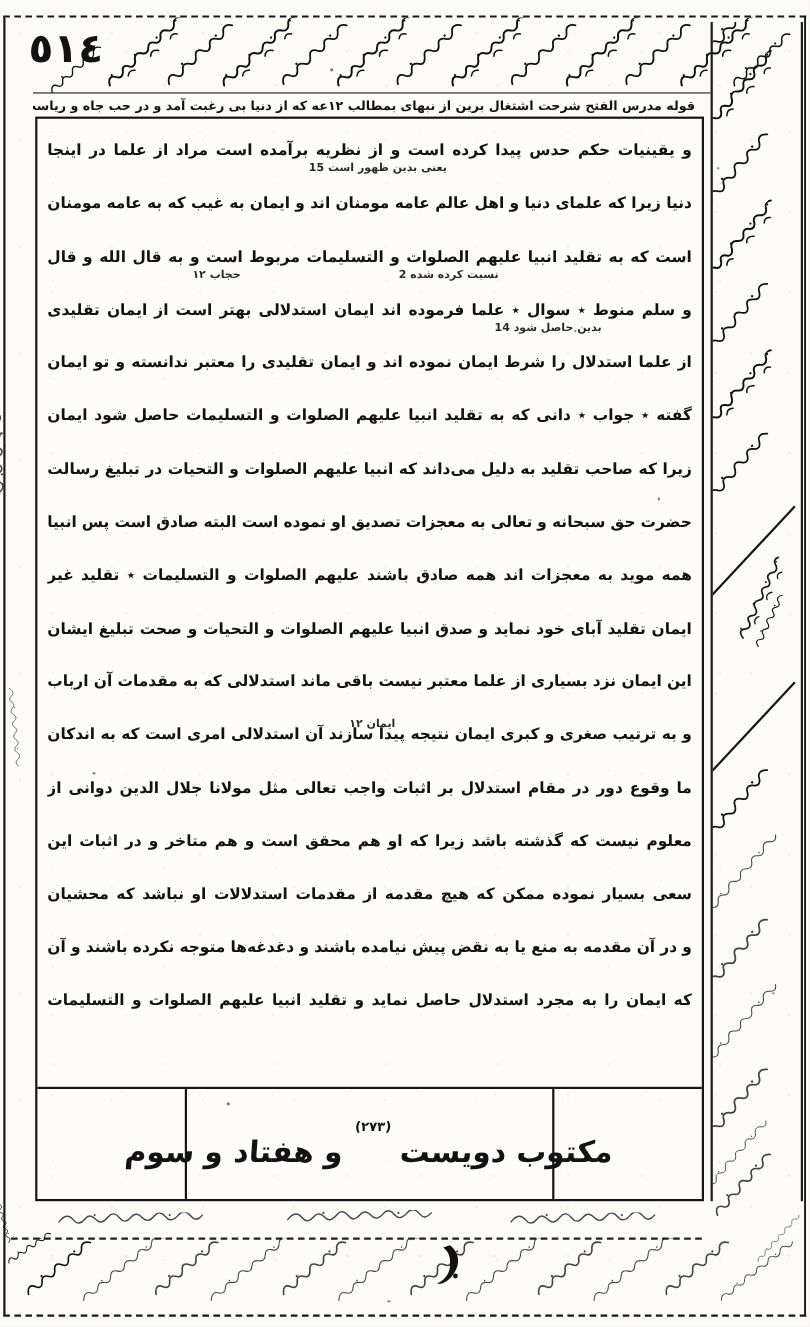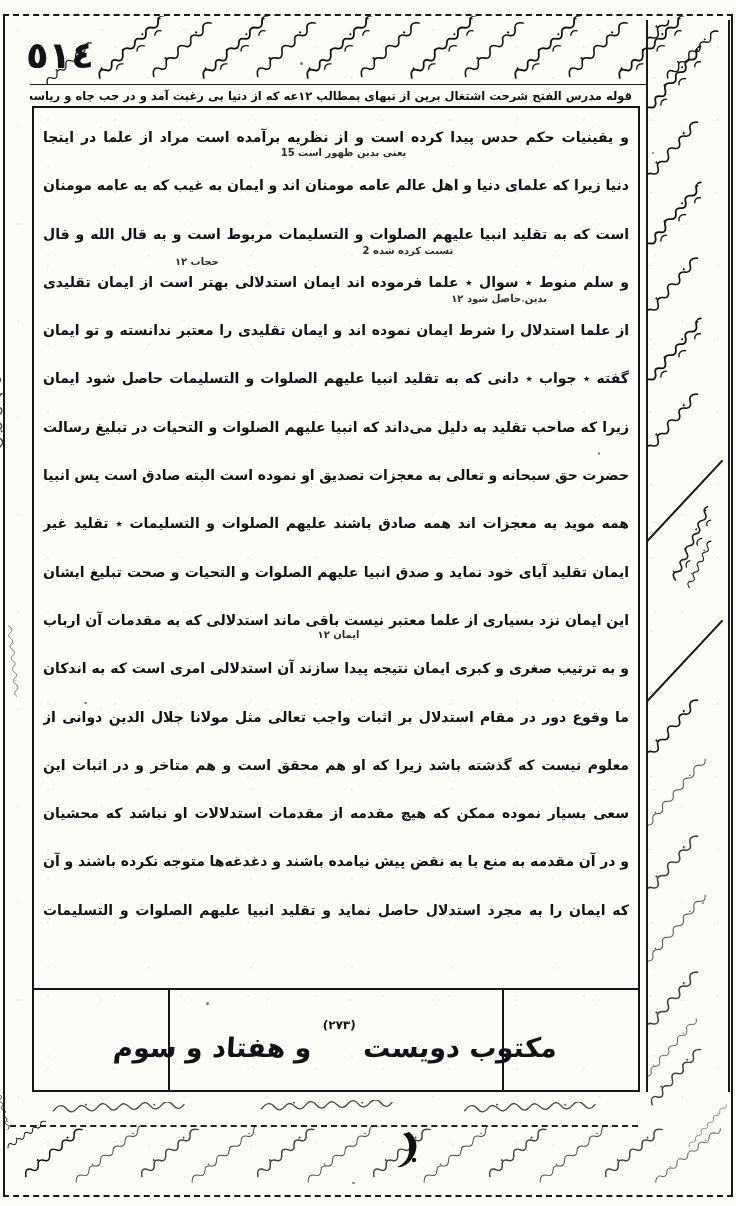--- a/index.html
+++ b/index.html
@@ -10,21 +10,21 @@
     background-image:
       radial-gradient(circle at 22% 31%, rgba(0,0,0,.045) 1px, transparent 1.6px),
       radial-gradient(circle at 71% 64%, rgba(0,0,0,.04) 1px, transparent 1.6px),
       radial-gradient(circle at 48% 87%, rgba(0,0,0,.035) 1px, transparent 1.6px);
     background-size:83px 97px,67px 73px,101px 89px;
   }
   .frame{position:absolute; left:3px; right:3px; top:14px; bottom:9px;
     border:2px solid #191919; border-top-style:dashed; border-bottom-style:dashed;}
   
   .top-band{position:absolute; left:10px; top:16px; width:714px; height:70px; overflow:hidden;}
-  .page-num{position:absolute; left:16px; top:18px; font-size:37px; font-weight:800; letter-spacing:2px;}
+  .page-num{position:absolute; left:16px; top:6px; font-size:37px; font-weight:800; letter-spacing:2px;}
   .note{position:absolute;}
   .note svg{display:block;}
   .rot-band{transform:rotate(-40deg); transform-origin:left bottom;}
   
   .header-note{position:absolute; left:30px; top:84px; width:616px; height:23px;
     border-top:1.5px solid #1c1c1c; direction:rtl; display:flex; justify-content:space-between;
     align-items:center; padding:0 14px; box-sizing:border-box;
     font-size:11.5px; font-weight:600; white-space:nowrap; overflow:hidden;}
   
   .main-box{position:absolute; left:32px; top:106px; width:608px; height:986px;
@@ -173,24 +173,24 @@
       <div class="line">همه موید به معجزات اند همه صادق باشند علیهم الصلوات و التسلیمات ٭ تقلید غیر معتبر آن است که در</div>
       <div class="line">ایمان تقلید آبای خود نماید و صدق انبیا علیهم الصلوات و التحیات و صحت تبلیغ ایشان هیچ منظور او نبود</div>
       <div class="line">این ایمان نزد بسیاری از علما معتبر نیست باقی ماند استدلالی که به مقدمات آن ارباب نظر حاصل کنند</div>
       <div class="line">و به ترتیب صغری و کبری ایمان نتیجه پیدا سازند آن استدلالی امری است که به اندکان نزدیک است</div>
       <div class="line">ما وقوع دور در مقام استدلال بر اثبات واجب تعالی مثل مولانا جلال الدین دوانی از ارباب نظر</div>
       <div class="line">معلوم نیست که گذشته باشد زیرا که او هم محقق است و هم متاخر و در اثبات این مطلب عالی</div>
       <div class="line">سعی بسیار نموده ممکن که هیچ مقدمه از مقدمات استدلالات او نباشد که محشیان رسائل او</div>
       <div class="line">و در آن مقدمه به منع یا به نقض پیش نیامده باشند و دغدغه‌ها متوجه نکرده باشند و آن را صاحب استدلال</div>
       <div class="line">که ایمان را به مجرد استدلال حاصل نماید و تقلید انبیا علیهم الصلوات و التسلیمات دستگیری وی ننماید</div>
       <div class="gloss" style="right:38%;top:34px">یعنی بدین ظهور است 15</div>
-      <div class="gloss" style="right:70%;top:143px">حجاب ۱۲</div>
+      <div class="gloss" style="right:70%;top:132px">حجاب ۱۲</div>
       <div class="gloss" style="right:30%;top:132px">نسبت کرده شده 2</div>
-      <div class="gloss" style="right:14%;top:180px">بدین حاصل شود ۱۲</div>
-      <div class="gloss" style="right:46%;top:516px">ایمان ۱۲</div>
+      <div class="gloss" style="right:14%;top:180px">بدین حاصل شود 14</div>
+      <div class="gloss" style="right:46%;top:540px">ایمان ۱۲</div>
     </div>
 
     <div class="title-row">
       <div class="panel"></div>
       <div class="title-cell">
         <div class="title-text">
           <span>مکتوب دویست</span>
           <sup>(۲۷۳)</sup>
           <span>و هفتاد و سوم</span>
         </div>

